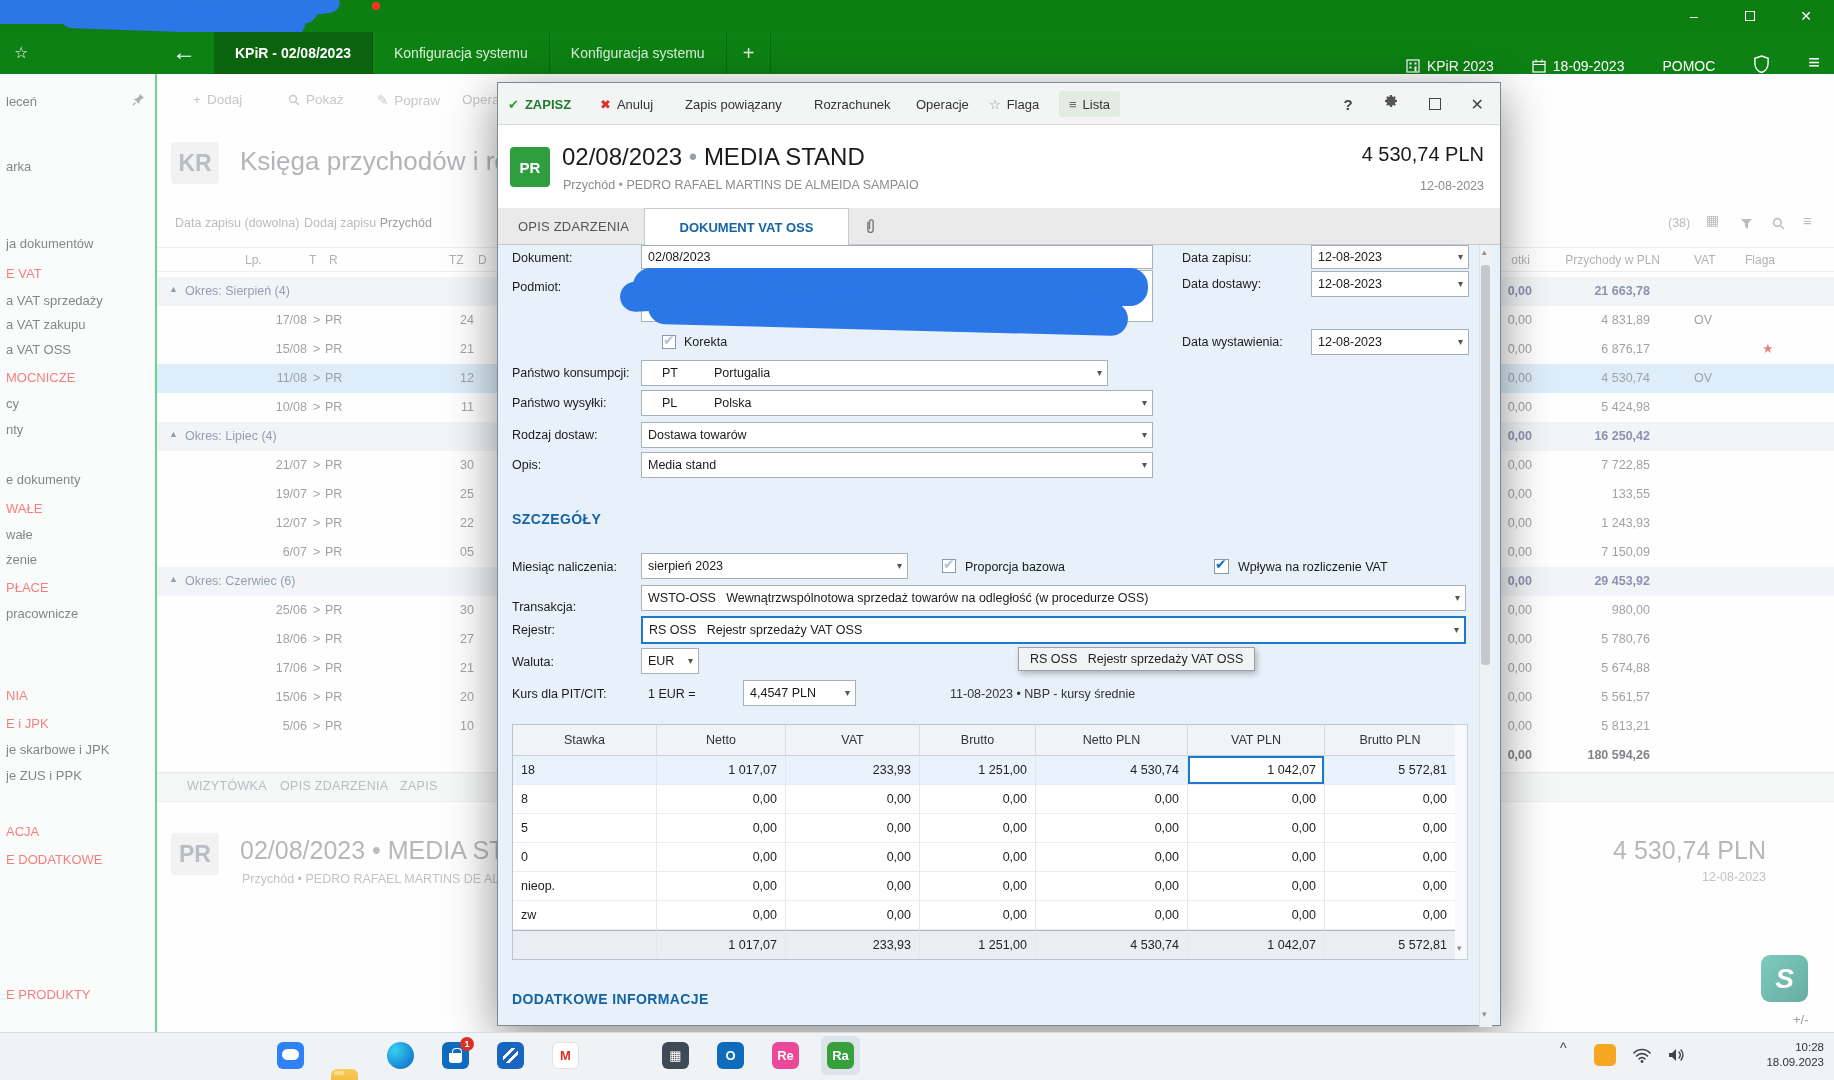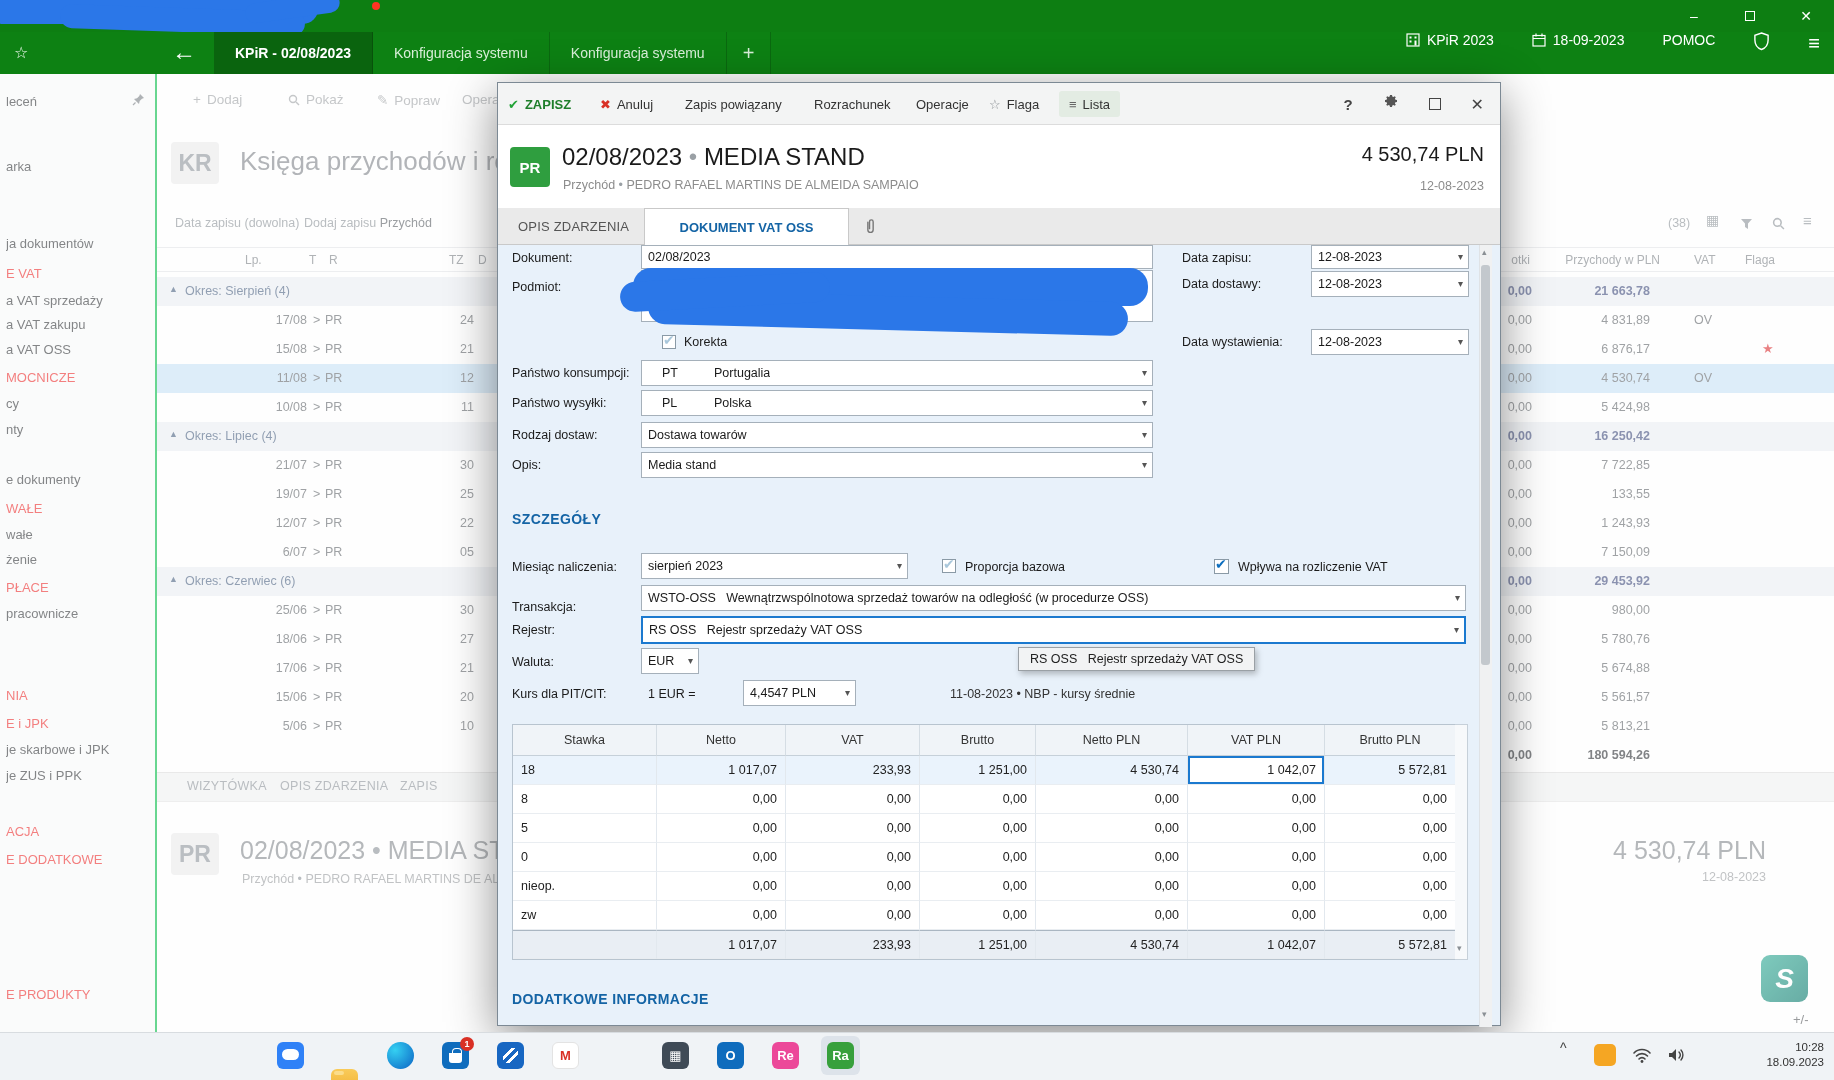--- a/index.html
+++ b/index.html
@@ -14,21 +14,21 @@
   .wbtn{width:56px;height:32px;display:flex;align-items:center;justify-content:center;color:#fff;font-size:14px}
   .resto{width:10px;height:10px;border:1px solid #fff}
   
   .navbar{position:absolute;left:0;top:32px;width:1834px;height:42px;background:#0d8113}
   .navstar{position:absolute;left:14px;top:0;line-height:42px;font-size:16px;color:#eaf7ea}
   .navback{position:absolute;left:172px;top:0;line-height:40px;font-size:24px;color:#fff}
   .navtabs{position:absolute;left:214px;top:0;height:42px;display:flex}
   .navtab{padding:0 21px;line-height:42px;font-size:14px;color:#d9efd9;border-right:1px solid rgba(0,0,0,.18);white-space:nowrap}
   .navtab.active{background:#0a640e;color:#fff;font-weight:bold}
   .navtab.plus{font-size:20px;padding:0 16px}
-  .navright{position:absolute;right:14px;top:0;height:42px;display:flex;align-items:flex-start;gap:38px;color:#fff;font-size:14px}
+  .navright{position:absolute;right:14px;top:0;height:42px;display:flex;align-items:flex-end;gap:38px;color:#fff;font-size:14px}
   .navit{display:flex;align-items:center;gap:7px;white-space:nowrap}
   
   .sidebar{position:absolute;left:0;top:74px;width:157px;height:958px;background:#fafbfb;border-right:2px solid #22c55e}
   .sbitem{position:absolute;left:6px;width:150px;font-size:13px;color:#4a4d50;white-space:nowrap;overflow:hidden}
   .sbitem.green{color:#ef4444}
   
   .bgtool{position:absolute;top:92px;font-size:13.5px;color:#abaeb1;display:flex;align-items:center;gap:6px;white-space:nowrap}
   .krbadge{position:absolute;width:48px;height:42px;background:#ededee;border-radius:4px;color:#9ba1a7;font-weight:bold;font-size:23px;display:flex;align-items:center;justify-content:center}
   .bgtitle{position:absolute;left:240px;top:146px;font-size:26px;color:#8f9398;white-space:nowrap}
   .bgf{position:absolute;top:216px;font-size:12.5px;color:#9aa0a5;white-space:nowrap}
@@ -486,21 +486,21 @@
         <span class="dd">▾</span>
       </div>
 
     <span class="lbl" style="left:684px;top:252px">Data wystawienia:</span>
     <div class="fld" style="left:813px;top:246px;width:158px;height:26px">
         <span class="v">12-08-2023</span>
         <span class="dd">▾</span>
       </div>
 
     <span class="lbl" style="left:14px;top:283px">Państwo konsumpcji:</span>
-    <div class="fld" style="left:143px;top:277px;width:512px;height:26px">
+    <div class="fld" style="left:143px;top:277px;width:467px;height:26px">
       <span class="v" style="margin-left:14px;width:52px">PT</span>
       <span class="v">Portugalia</span>
       <span class="dd">▾</span>
     </div>
 
     <span class="lbl" style="left:14px;top:313px">Państwo wysyłki:</span>
     <div class="fld" style="left:143px;top:307px;width:512px;height:26px">
       <span class="v" style="margin-left:14px;width:52px">PL</span>
       <span class="v">Polska</span>
       <span class="dd">▾</span>

